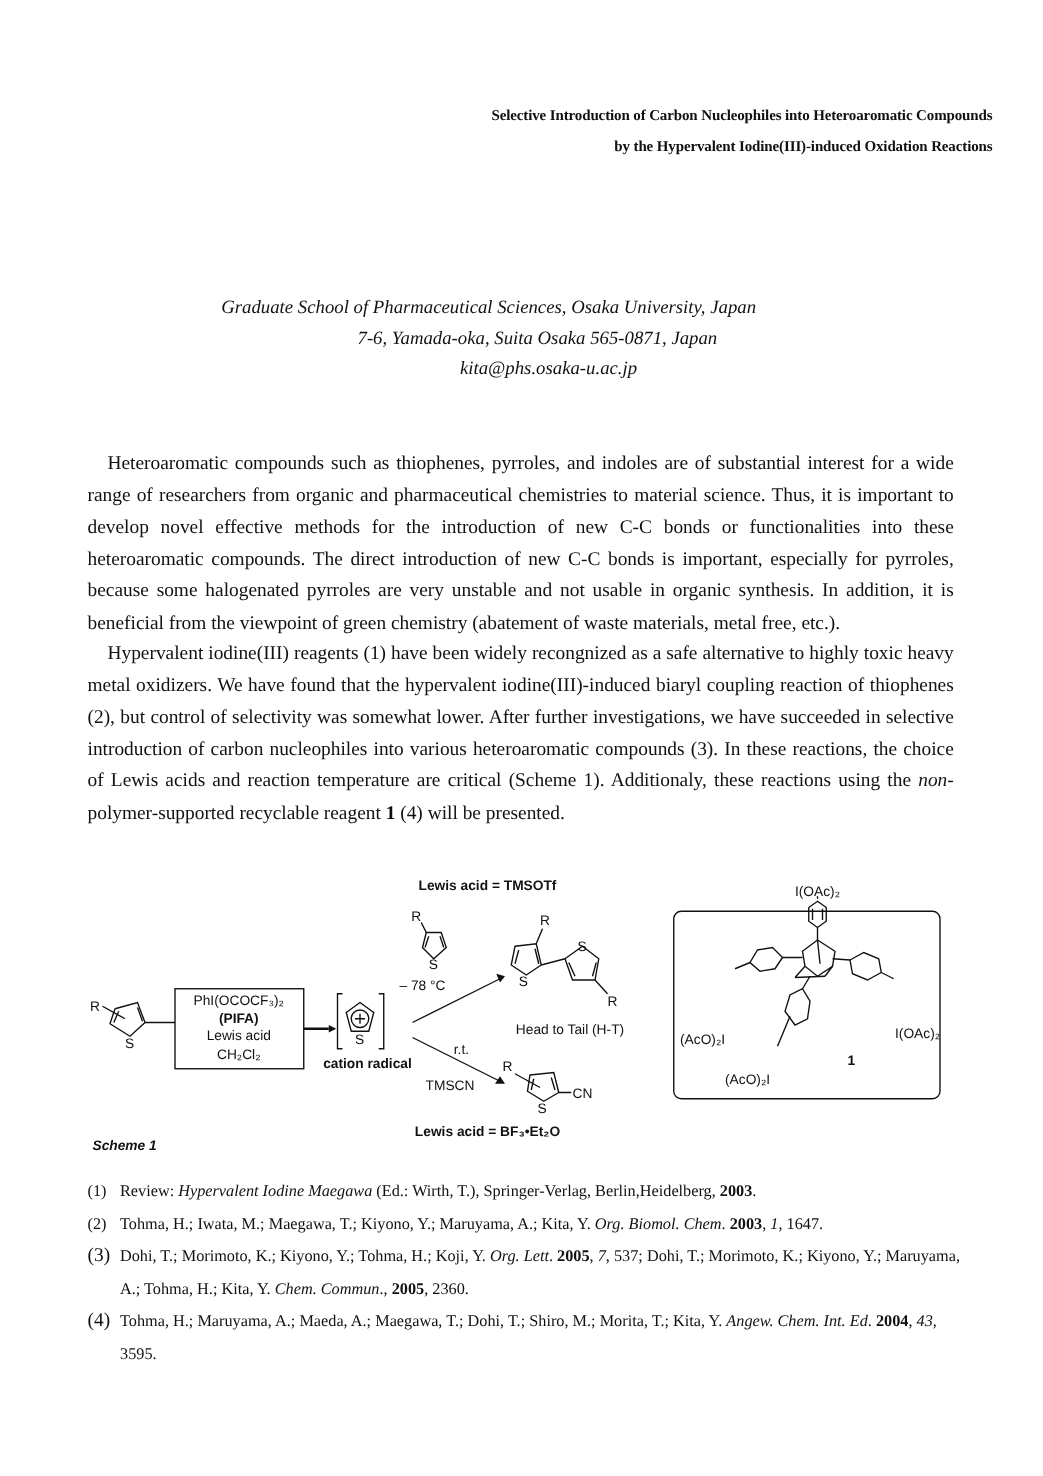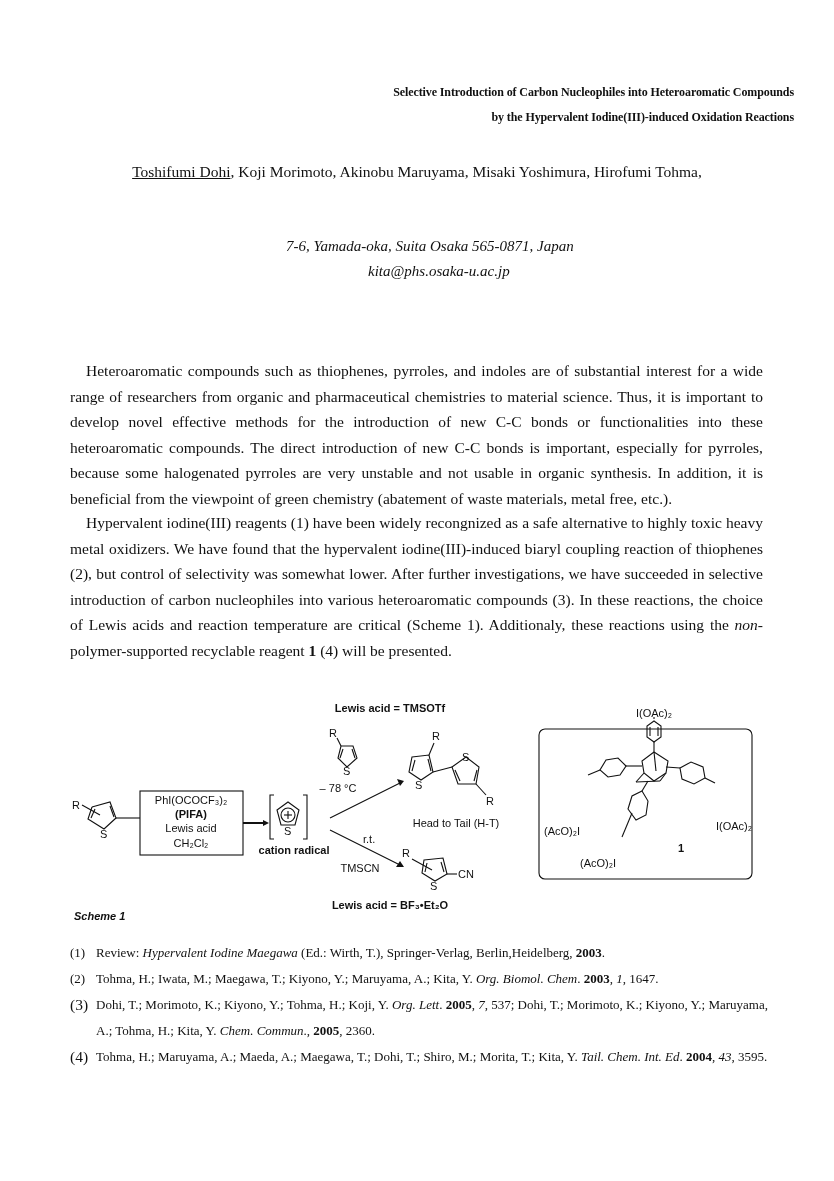--- a/index.html
+++ b/index.html
@@ -25,24 +25,24 @@
 </style>
 </head>
 <body>
 
 <div class="title">
   <div>Selective Introduction of Carbon Nucleophiles into Heteroaromatic Compounds</div>
   <div>by the Hypervalent Iodine(III)-induced Oxidation Reactions</div>
 </div>
 
 <div class="authors">
-  <div><span class="presenter">Toshifumi Dohi</span><span>, Koji Morimoto, Akinobu Maruyama, Misaki Yoshimura, Hirofumi Tohma,</span></div>
 </div>
 
 <div class="affil">
+  <div class="l1">Graduate School of Pharmaceutical Sciences, Osaka University, Japan</div>
   <div class="l2">7-6, Yamada-oka, Suita Osaka 565-0871, Japan</div>
   <div class="l3">kita@phs.osaka-u.ac.jp</div>
 </div>
 
 <p class="para p1">Heteroaromatic compounds such as thiophenes, pyrroles, and indoles are of substantial interest for a wide range of researchers from organic and pharmaceutical chemistries to material science. Thus, it is important to develop novel effective methods for the introduction of new C-C bonds or functionalities into these heteroaromatic compounds. The direct introduction of new C-C bonds is important, especially for pyrroles, because some halogenated pyrroles are very unstable and not usable in organic synthesis. In addition, it is beneficial from the viewpoint of green chemistry (abatement of waste materials, metal free, etc.).</p>
 
 <p class="para p2"><span>Hypervalent iodine(III) reagents (1) have been widely recongnized as a safe alternative to highly toxic heavy metal oxidizers. We have found that the hypervalent iodine(III)-induced biaryl coupling reaction of thiophenes (2), but control of selectivity was somewhat lower. After further investigations, we have succeeded in selective introduction of carbon nucleophiles into various heteroaromatic compounds (3). In these reactions, the choice of Lewis acids and reaction temperature are critical (Scheme 1). Additionaly, these reactions using the </span><span class="i">non</span><span>-polymer-supported recyclable reagent </span><span class="b">1</span><span> (4) will be presented.</span></p>
 
 <div class="scheme">
   <svg width="720" height="230" viewBox="0 0 720 230" xmlns="http://www.w3.org/2000/svg">
@@ -168,15 +168,15 @@
   <div class="ref">
     <span class="num">(1)</span><span>Review: </span><span class="i">Hypervalent Iodine Maegawa</span><span> (Ed.: Wirth, T.), Springer-Verlag, Berlin,Heidelberg, </span><span class="b">2003</span><span>.</span>
   </div>
   <div class="ref">
     <span class="num">(2)</span><span>Tohma, H.; Iwata, M.; Maegawa, T.; Kiyono, Y.; Maruyama, A.; Kita, Y. </span><span class="i">Org. Biomol. Chem</span><span>. </span><span class="b">2003</span>, <span class="i">1</span><span>, 1647.</span>
   </div>
   <div class="ref big">
     <span class="num">(3)</span><span>Dohi, T.; Morimoto, K.; Kiyono, Y.; Tohma, H.; Koji, Y. </span><span class="i">Org. Lett</span><span>. </span><span class="b">2005</span>, <span class="i">7</span><span>, 537; Dohi, T.; Morimoto, K.; Kiyono, Y.; Maruyama, A.; Tohma, H.; Kita, Y. </span><span class="i">Chem. Commun</span><span>., </span><span class="b">2005</span><span>, 2360.</span>
   </div>
   <div class="ref big">
-    <span class="num">(4)</span><span>Tohma, H.; Maruyama, A.; Maeda, A.; Maegawa, T.; Dohi, T.; Shiro, M.; Morita, T.; Kita, Y. </span><span class="i">Tail. Chem. Int. Ed</span><span>. </span><span class="b">2004</span>, <span class="i">43</span><span>, 3595.</span>
+    <span class="num">(4)</span><span>Tohma, H.; Maruyama, A.; Maeda, A.; Maegawa, T.; Dohi, T.; Shiro, M.; Morita, T.; Kita, Y. </span><span class="i">Angew. Chem. Int. Ed</span><span>. </span><span class="b">2004</span>, <span class="i">43</span><span>, 3595.</span>
   </div>
 </div>
 
 </body></html>

